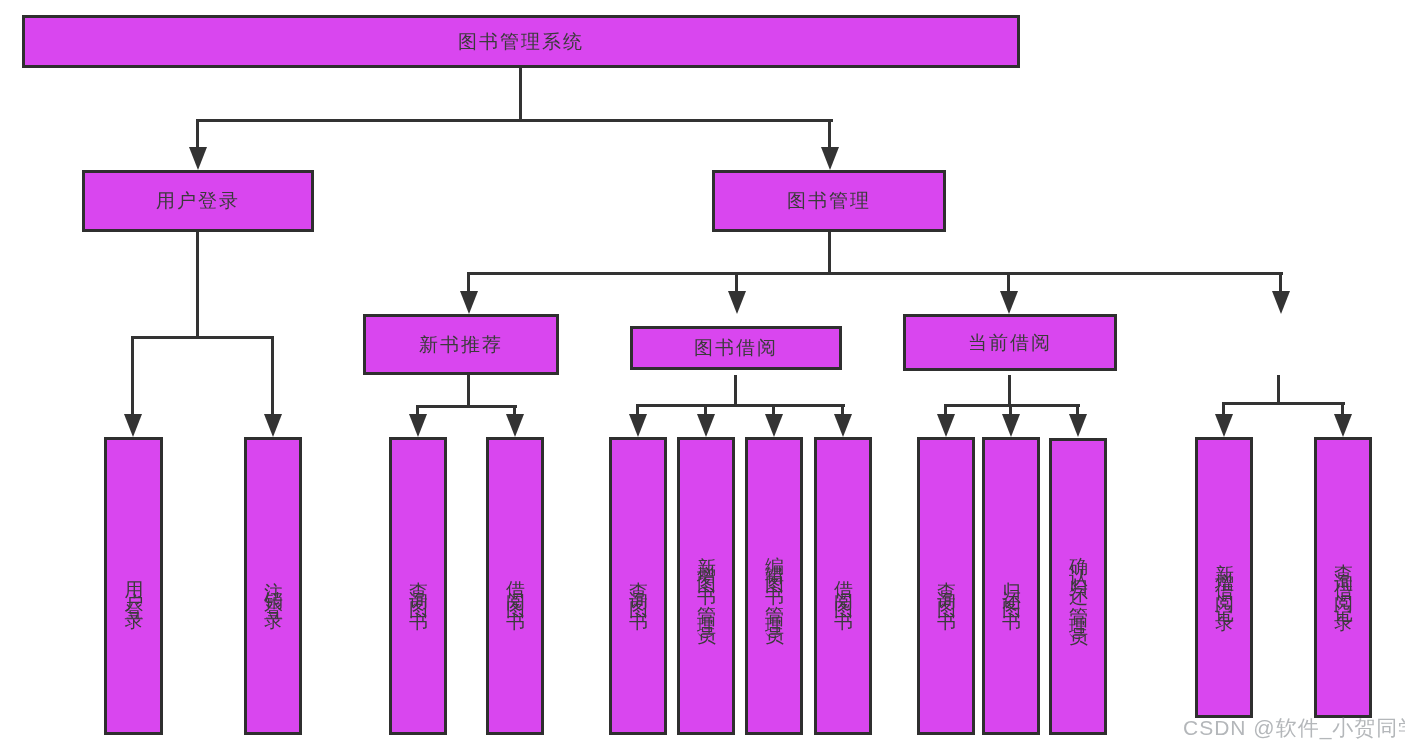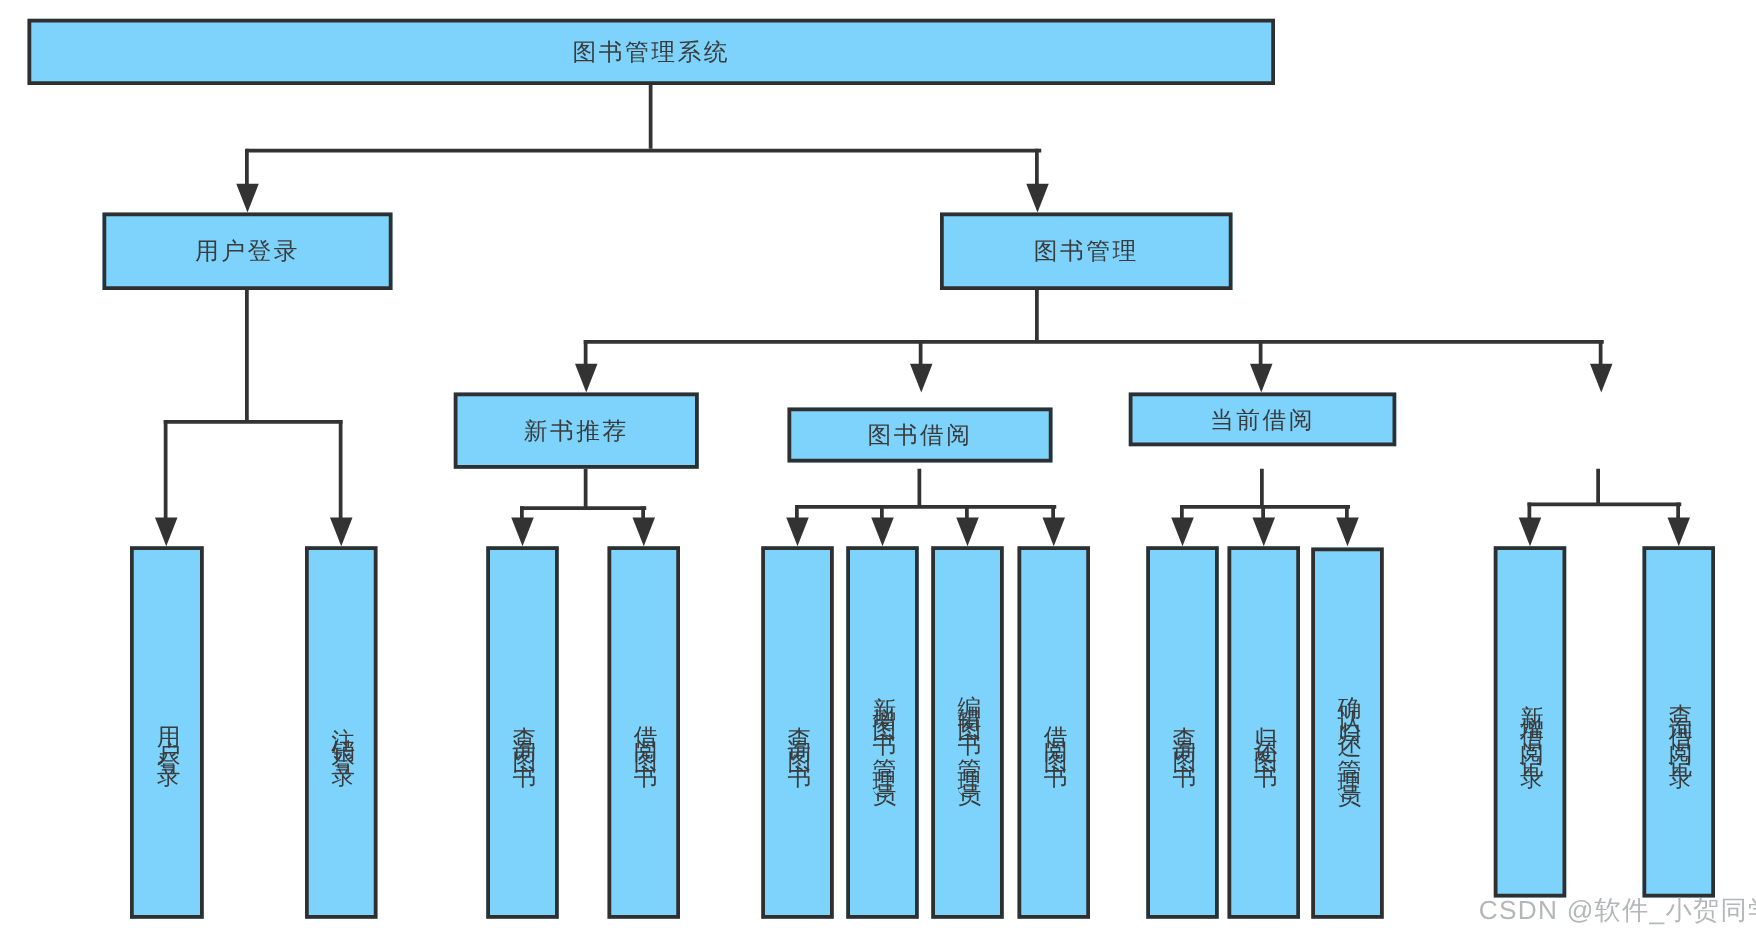--- a/index.html
+++ b/index.html
@@ -7,21 +7,21 @@
     position:relative;
     width:1405px; height:747px;
     background:#ffffff;
     font-family:"Liberation Sans","DejaVu Sans",sans-serif;
     overflow:hidden;
   }
   .node {
     position:absolute;
     box-sizing:border-box;
     border:3px solid #2f2f2f;
-    background:#7dd3fc;
+    background:#d946ef;
     display:flex;
     align-items:center;
     justify-content:center;
     font-size:19px;
     color:#3b3b3b;
     letter-spacing:2px;
     z-index:2;
   }
   .vnode {
     writing-mode:vertical-rl;
@@ -62,21 +62,21 @@
   <div class="vline" style="left:519px;top:68px;height:51px"></div>
   <div class="hline" style="left:197px;top:119px;width:636px"></div>
   <div class="vline" style="left:196px;top:119px;height:32px"></div>
   <div class="arrowhead" style="left:189px;top:147px"></div>
   <div class="vline" style="left:828px;top:119px;height:32px"></div>
   <div class="arrowhead" style="left:821px;top:147px"></div>
 
   <div class="node" style="left:82px;top:170px;width:232px;height:62px">
     <span>用户登录</span>
   </div>
-  <div class="node" style="left:752px;top:170px;width:234px;height:62px">
+  <div class="node" style="left:712px;top:170px;width:234px;height:62px">
     <span>图书管理</span>
   </div>
 
   <div class="vline" style="left:196px;top:232px;height:104px"></div>
   <div class="hline" style="left:131px;top:336px;width:143px"></div>
   <div class="vline" style="left:131px;top:336px;height:82px"></div>
   <div class="arrowhead" style="left:124px;top:414px"></div>
   <div class="vline" style="left:271px;top:336px;height:82px"></div>
   <div class="arrowhead" style="left:264px;top:414px"></div>
 
@@ -90,21 +90,21 @@
   <div class="arrowhead" style="left:1000px;top:291px"></div>
   <div class="vline" style="left:1279px;top:272px;height:23px"></div>
   <div class="arrowhead" style="left:1272px;top:291px"></div>
 
   <div class="node" style="left:363px;top:314px;width:196px;height:61px">
     <span>新书推荐</span>
   </div>
   <div class="node" style="left:630px;top:326px;width:212px;height:44px">
     <span>图书借阅</span>
   </div>
-  <div class="node" style="left:903px;top:314px;width:214px;height:43px">
+  <div class="node" style="left:903px;top:314px;width:214px;height:57px">
     <span>当前借阅</span>
   </div>
 
   <div class="vline" style="left:467px;top:375px;height:33px"></div>
   <div class="hline" style="left:416px;top:405px;width:101px"></div>
   <div class="vline" style="left:416px;top:405px;height:12px"></div>
   <div class="arrowhead" style="left:409px;top:414px"></div>
   <div class="vline" style="left:513px;top:405px;height:12px"></div>
   <div class="arrowhead" style="left:506px;top:414px"></div>
 

